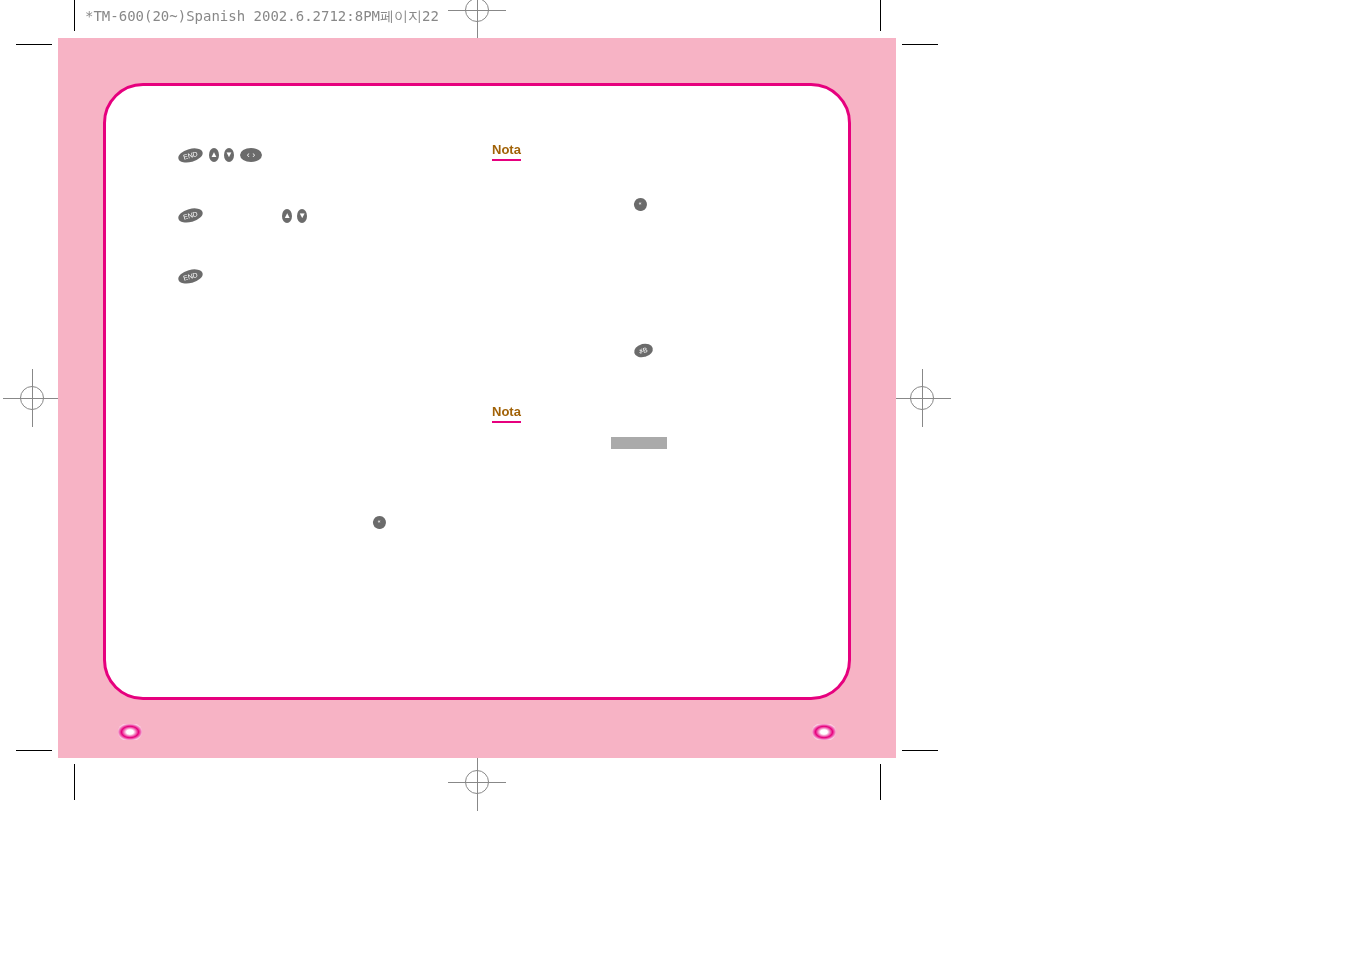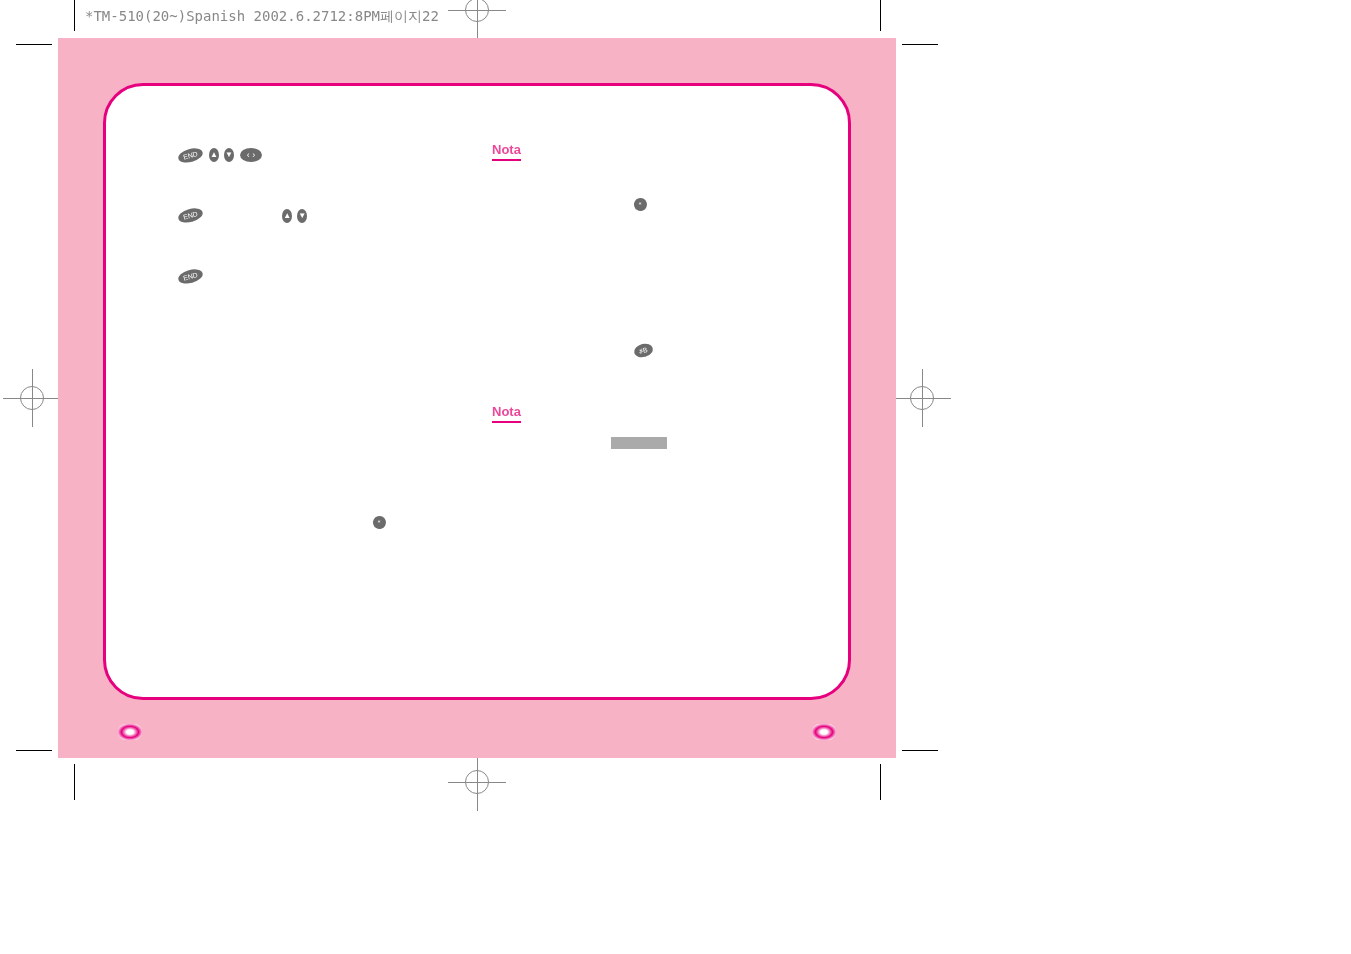--- a/index.html
+++ b/index.html
@@ -86,21 +86,21 @@
   }
   .col {
     flex: 1;
     font-size: 11px;
     color: #555;
     line-height: 1.4;
     position: relative;
   }
   .nota {
     display: inline-block;
-    color: #ec4899;
+    color: #a16207;
     border-bottom: 2px solid #e6007e;
     font-size: 13px;
     font-weight: bold;
     margin-bottom: 6px;
   }
   .key-icon {
     display: inline-block;
     background: #6b6b6b;
     color: #fff;
     border-radius: 50%;
@@ -155,21 +155,21 @@
     margin-bottom: 14px;
     color: rgba(0,0,0,0); 
   }
   .icon-row {
     margin: 6px 0 16px 0;
   }
 </style>
 </head>
 <body>
 
-<div class="header-text">*TM-510(20~)Spanish 2002.6.2712:8PM페이지22</div>
+<div class="header-text">*TM-600(20~)Spanish 2002.6.2712:8PM페이지22</div>
 
 <div class="crop-line crop-v" style="left:74px; top:0; height:31px;"></div>
 <div class="crop-line crop-v" style="left:880px; top:0; height:31px;"></div>
 <div class="crop-line crop-v" style="left:74px; top:764px; height:36px;"></div>
 <div class="crop-line crop-v" style="left:880px; top:764px; height:36px;"></div>
 
 <div class="crop-line crop-h" style="top:44px; left:16px; width:36px;"></div>
 <div class="crop-line crop-h" style="top:44px; left:902px; width:36px;"></div>
 <div class="crop-line crop-h" style="top:750px; left:16px; width:36px;"></div>
 <div class="crop-line crop-h" style="top:750px; left:902px; width:36px;"></div>

